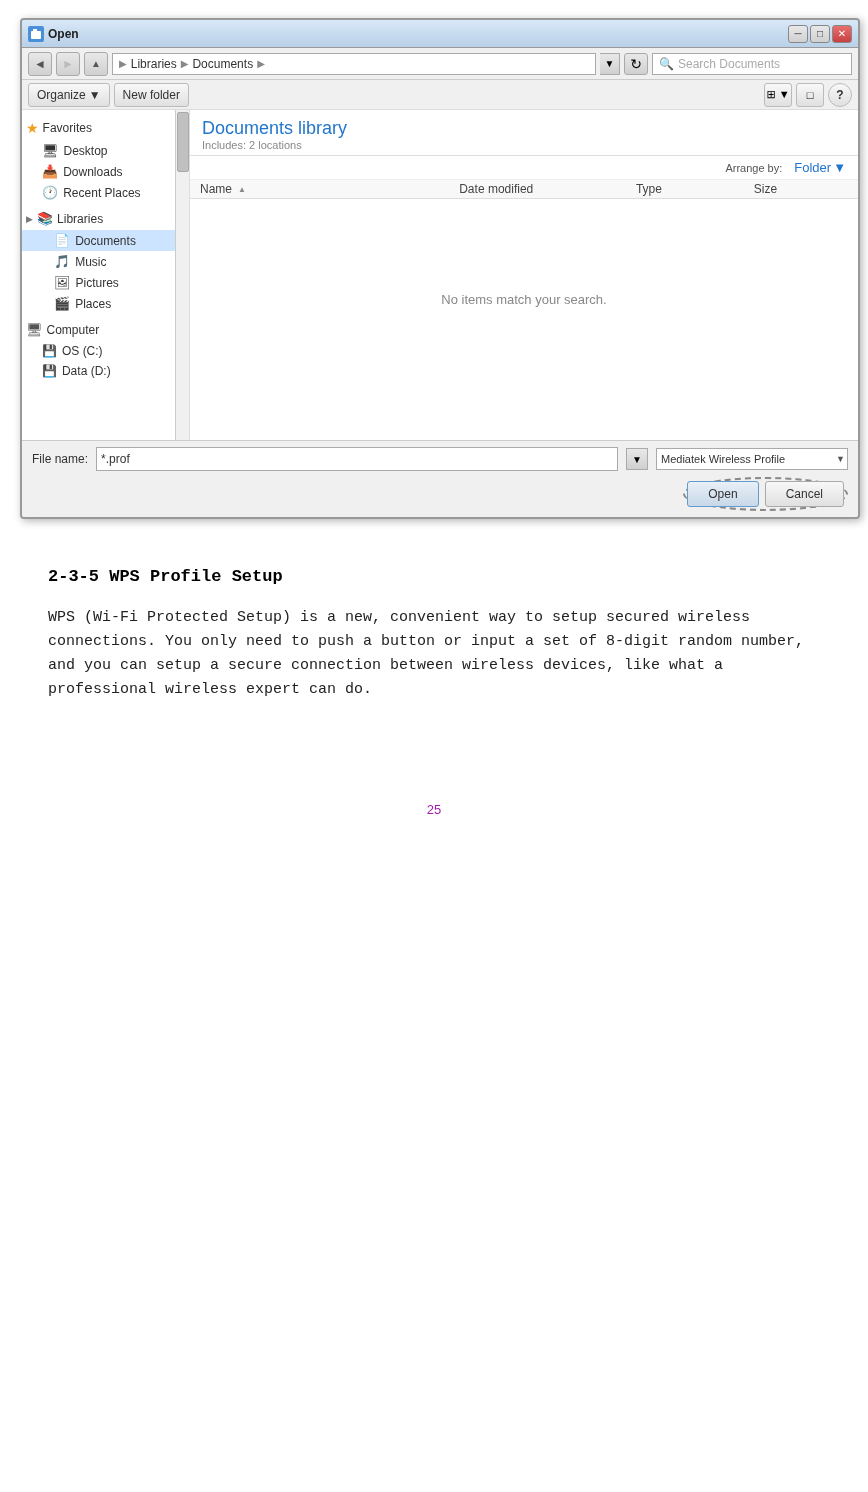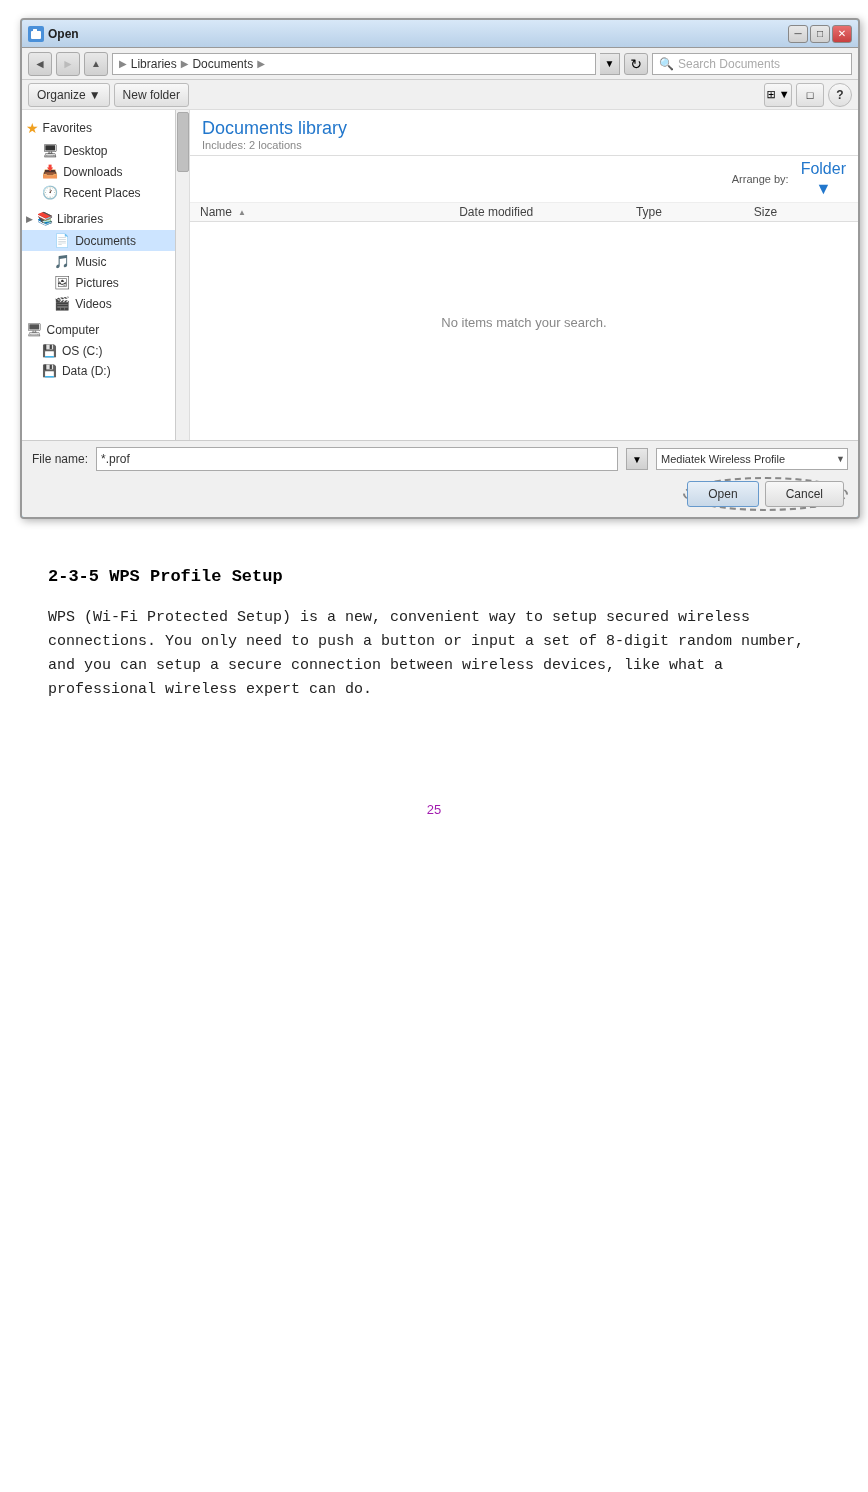--- a/index.html
+++ b/index.html
@@ -298,24 +298,23 @@
       padding: 4px 12px;
       font-size: 11px;
       color: #555;
       border-bottom: 1px solid #eee;
       gap: 12px;
     }
     .arrange-btn {
       color: #2277cc;
       cursor: pointer;
       display: flex;
-      align-items: center;
+      align-items: flex-start;
       gap: 2px;
-      font-size: 16px;
-      flex-direction: column;
+      font-size: 13px;
     }
 
     
     .col-headers {
       display: flex;
       padding: 2px 10px;
       border-bottom: 1px solid #ddd;
       background: #f8f8f8;
     }
     .col-header {
@@ -537,21 +536,21 @@
         <div class="sidebar-item indent2">
           <span style="font-size:13px;">🎵</span>
           <span>Music</span>
         </div>
         <div class="sidebar-item indent2">
           <span style="font-size:13px;">🖼</span>
           <span>Pictures</span>
         </div>
         <div class="sidebar-item indent2">
           <span style="font-size:13px;">🎬</span>
-          <span>Videos</span>
+          <span>Places</span>
         </div>
       </div>
 
       <div class="sidebar-section">
         <div class="sidebar-group-header">
           <span class="monitor-icon">🖥</span>
           <span>Computer</span>
         </div>
         <div class="sidebar-item indent1">
           <span style="font-size:12px;">💾</span>

